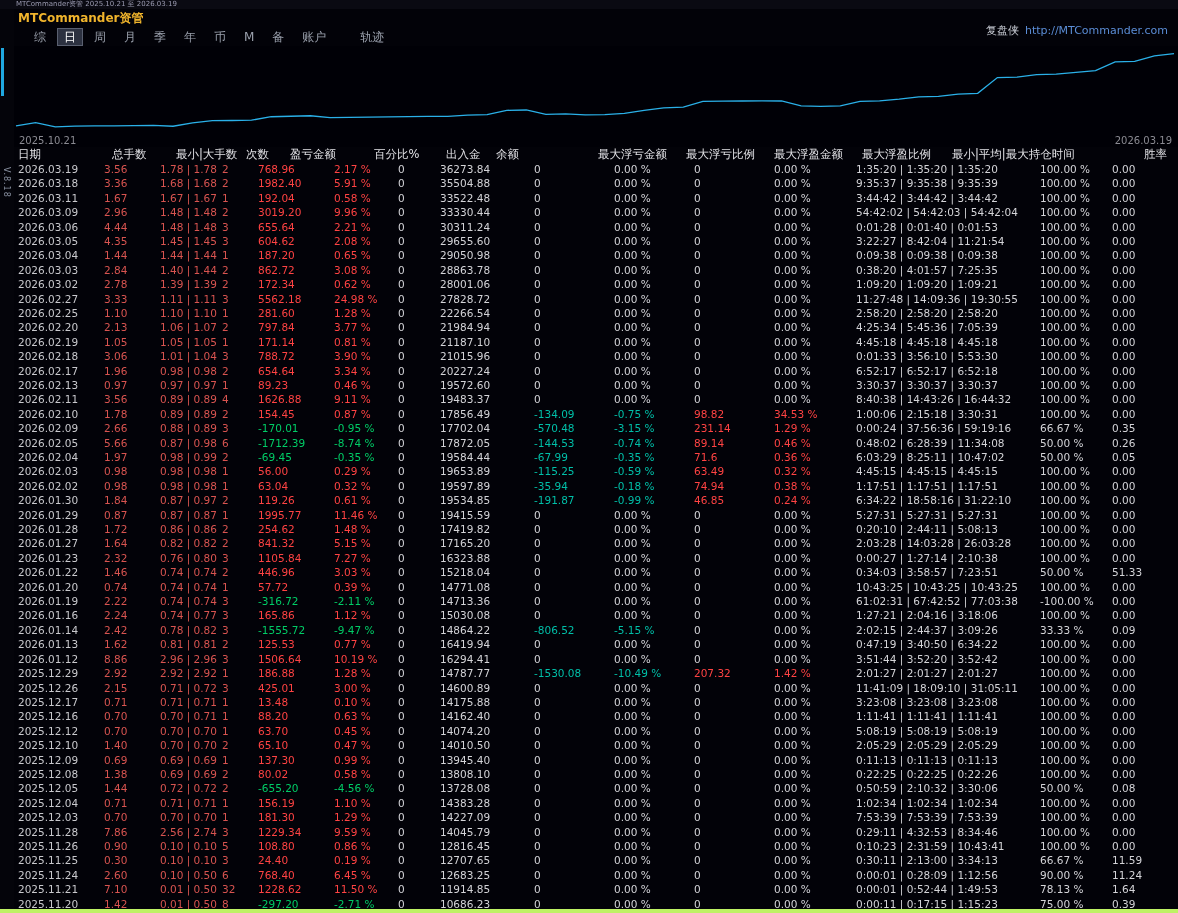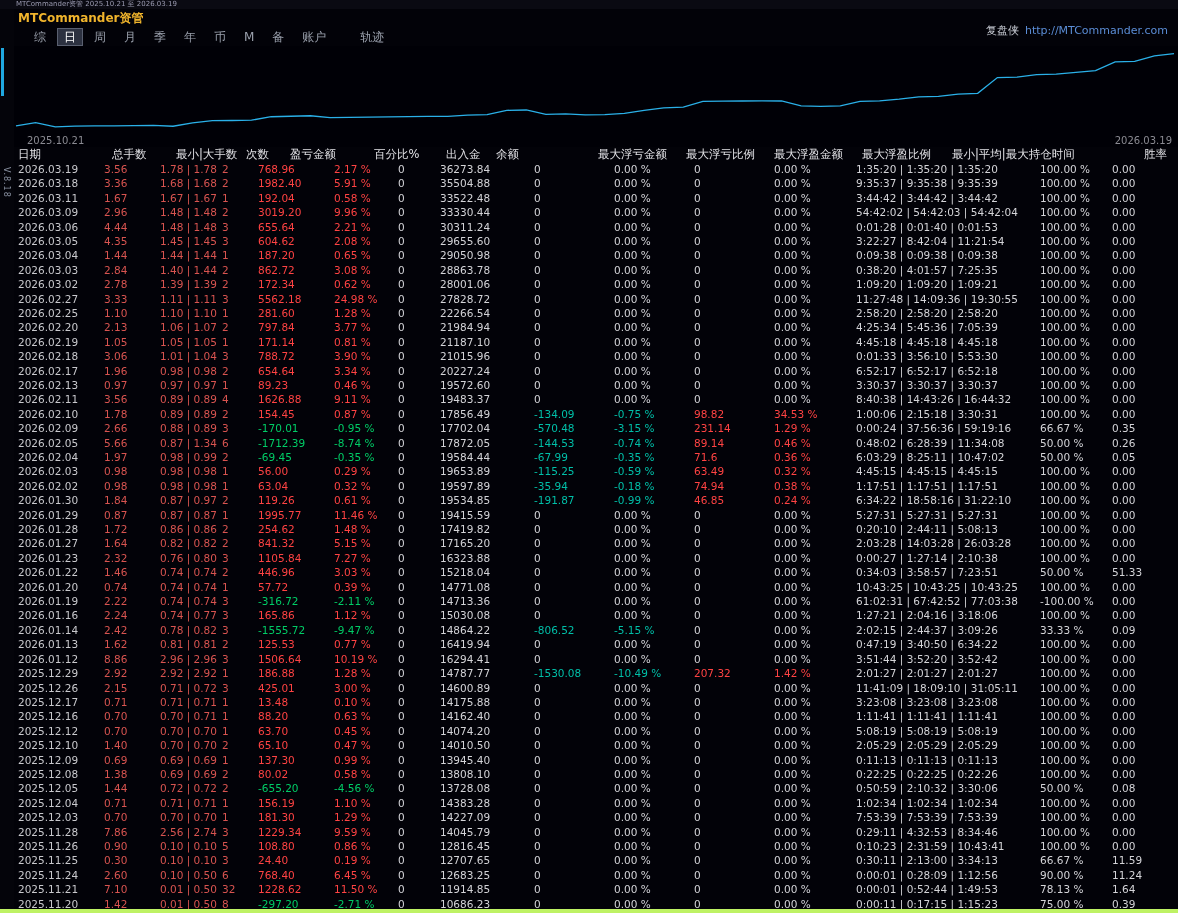--- a/index.html
+++ b/index.html
@@ -17,21 +17,21 @@
   .appbar-right { margin-left:auto; font-size:11px;margin-top:24px; }
   .brand { color:#c8ccd4; margin-right:6px; }
   .url { color:#5b8dd6; text-decoration:none; cursor:pointer; }
   .menubar { height:18px; display:flex; align-items:center; padding-left:14px; font-size:12px; color:#9aa0ac; }
   .menu-item { display:inline-block; padding:0 6px; margin-right:6px; line-height:16px; cursor:default; }
   .menu-item.selected { color:#ffffff; background:#2c3140; outline:1px solid #5a6070; }
   .menu-item.gap { margin-left:16px;text-align:center; }
   .chart { height:102px; position:relative; background:#000006; overflow:hidden; }
   .chart svg { position:absolute; inset:0; width:100%; height:100%; }
   .chart-label { position:absolute; bottom:1px; font-size:10px; color:#8a8a92; }
-  .chart-label.left { left:13px; }
+  .chart-label.left { left:5px; }
   .chart-label.right { right:6px; }
   .thead, .trow { display:flex; white-space:nowrap; padding-left:4px; overflow:hidden; }
   .thead { height:15px; line-height:15px; font-size:11.5px; color:#e2e2e6;gap:8px; }
   .trow { height:14.42px; line-height:14.42px; font-size:10.5px; }
   .cell { overflow:hidden; flex:0 0 auto; }
   .col-date{width:86px}.col-lots{width:56px}.col-minmax{width:62px}.col-times{width:36px}
   .col-pl{width:76px}.col-pct{width:64px}.col-dep{width:42px}.col-bal{width:94px}
   .col-mfl{width:80px}.col-mflp{width:80px}.col-mfp{width:80px}.col-mfpp{width:82px}
   .col-hold{width:184px}.col-win{width:72px}.col-ratio{width:50px}
   .c-date{color:#c9c9cd}
@@ -408,21 +408,21 @@
               <span class="cell col-mflp c-teal">-3.15 %</span>
               <span class="cell col-mfp c-red">231.14</span>
               <span class="cell col-mfpp c-red">1.29 %</span>
               <span class="cell col-hold c-dim">0:00:24 | 37:56:36 | 59:19:16</span>
               <span class="cell col-win c-dim">66.67 %</span>
               <span class="cell col-ratio c-dim">0.35</span>
             </div>
             <div class="trow">
               <span class="cell col-date c-date">2026.02.05</span>
               <span class="cell col-lots c-lots">5.66</span>
-              <span class="cell col-minmax c-lots">0.87 | 1.34</span>
+              <span class="cell col-minmax c-lots">0.87 | 0.98</span>
               <span class="cell col-times c-lots">6</span>
               <span class="cell col-pl c-green">-1712.39</span>
               <span class="cell col-pct c-green">-8.74 %</span>
               <span class="cell col-dep c-dim">0</span>
               <span class="cell col-bal c-dim">17872.05</span>
               <span class="cell col-mfl c-teal">-144.53</span>
               <span class="cell col-mflp c-teal">-0.74 %</span>
               <span class="cell col-mfp c-red">89.14</span>
               <span class="cell col-mfpp c-red">0.46 %</span>
               <span class="cell col-hold c-dim">0:48:02 | 6:28:39 | 11:34:08</span>

